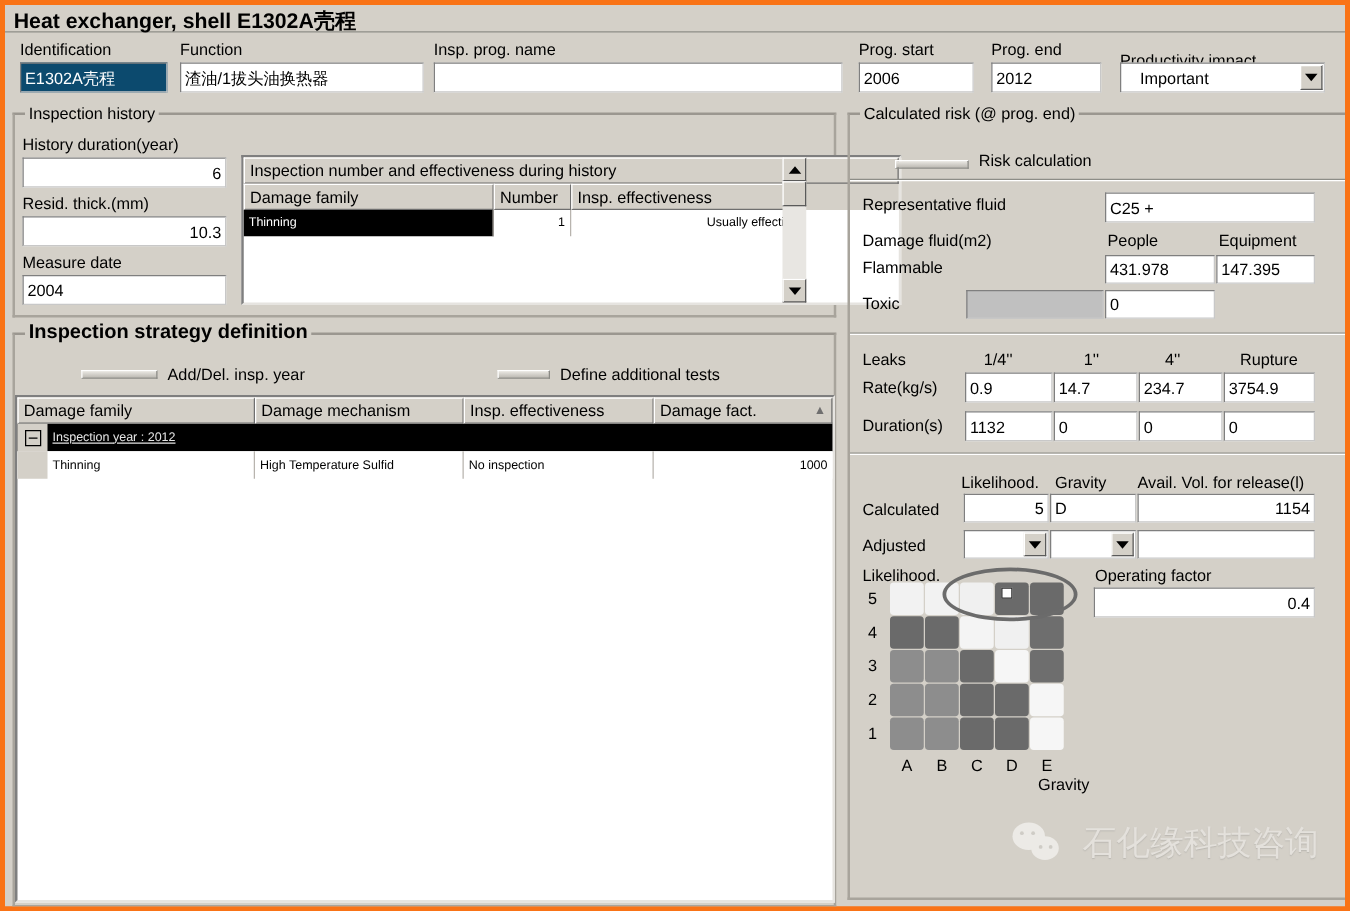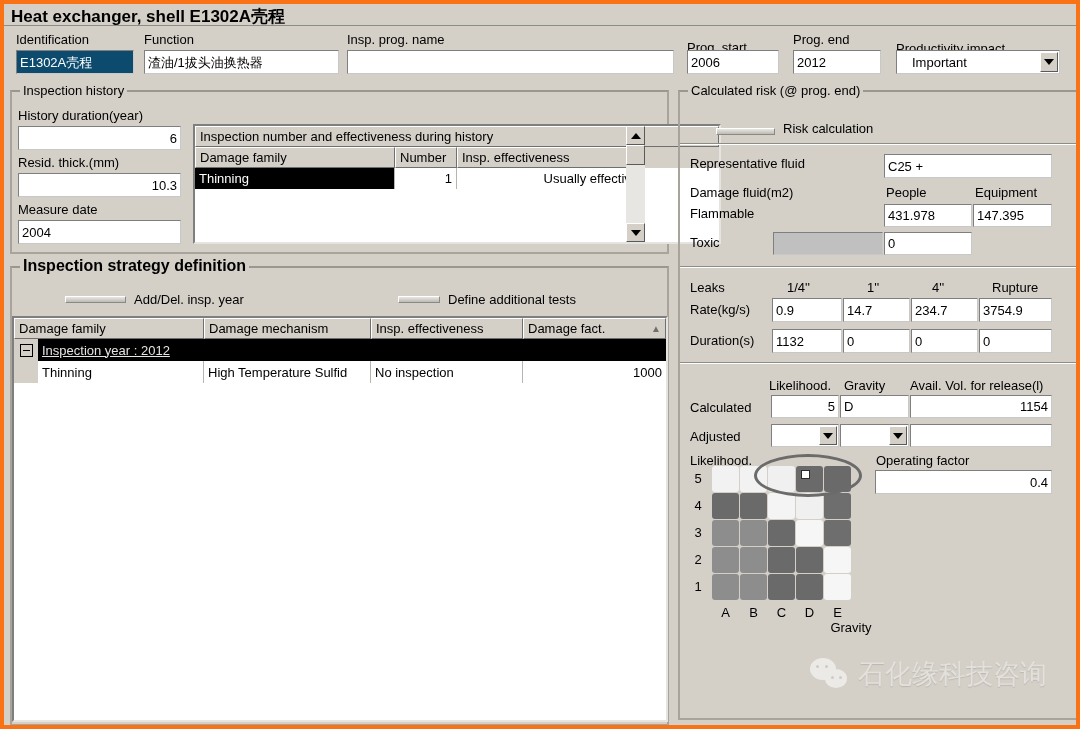--- a/index.html
+++ b/index.html
@@ -177,21 +177,21 @@
     display: flex;
     height: 21px;
     box-sizing: border-box;
     background: #ffffff;
   }
   .grow .cell {
     box-sizing: border-box;
     display: flex;
     align-items: center;
     padding: 0 4px;
-    font-size: 13px;
+    font-size: 10px;
     white-space: nowrap;
     overflow: hidden;
     border-right: 1px solid #b8b4ae;
   }
   .grow .cell.right { justify-content: flex-end; }
   .cell.selected { background: #000000; color: #ffffff; }
   .grow.group-row {
     background: #000000;
     color: #ffffff;
   }
@@ -280,21 +280,21 @@
     line-height: 15.5px;
     padding: 1px 2px;
     box-sizing: border-box;
   }
 
   
   #watermark {
     position: absolute;
     display: flex;
     align-items: center;
-    gap: 8px;
+    gap: 16px;
     opacity: 1;
     pointer-events: none;
   }
   #watermark .wtext {
     font-size: 27px;
     color: #e4e1dc;
     text-shadow: 0 1px 1px #b9b6b0;
     font-family: "DejaVu Sans", sans-serif;
     white-space: nowrap;
   }
@@ -330,21 +330,21 @@
 
   <div class="lbl" style="left:12px; top:29px;">Identification</div>
   <div class="tfield sel" style="left:12px; top:46px; width:118px; height:24px;">E1302A壳程</div>
 
   <div class="lbl" style="left:140px; top:29px;">Function</div>
   <div class="tfield" style="left:140px; top:46px; width:195px; height:24px;">渣油/1拔头油换热器</div>
 
   <div class="lbl" style="left:343px; top:29px;">Insp. prog. name</div>
   <div class="tfield" style="left:343px; top:46px; width:327px; height:24px;"></div>
 
-  <div class="lbl" style="left:683px; top:29px;margin-top:8px;">Prog. start</div>
+  <div class="lbl" style="left:683px; top:29px;">Prog. start</div>
   <div class="tfield" style="left:683px; top:46px; width:92px; height:24px;">2006</div>
 
   <div class="lbl" style="left:789px; top:29px;">Prog. end</div>
   <div class="tfield" style="left:789px; top:46px; width:88px; height:24px;">2012</div>
 
   <div class="lbl" style="left:892px; top:38px;">Productivity impact</div>
   <div class="combo" style="left:892px; top:46px; width:164px; height:24px;">
     <span>Important</span>
     <span class="arrowbtn">
         <span class="tri-d"></span>

